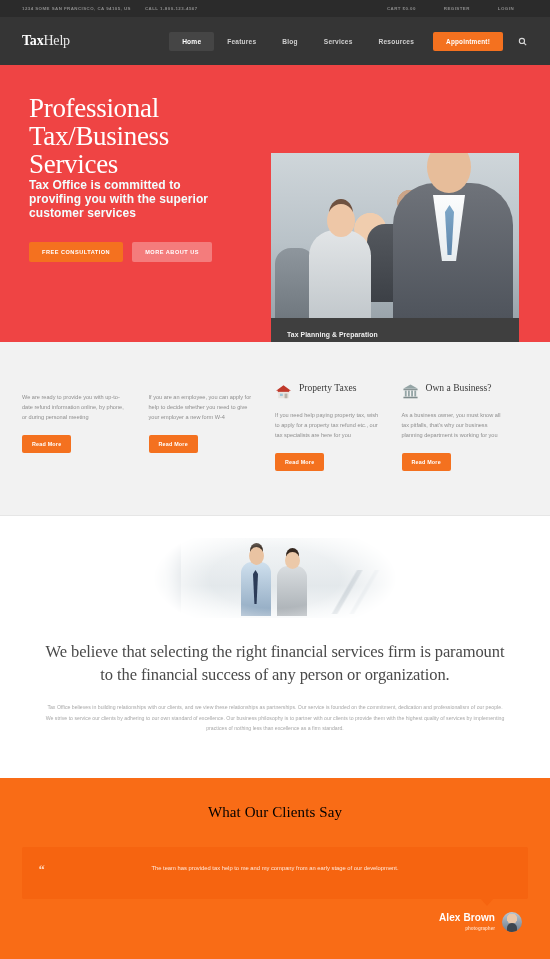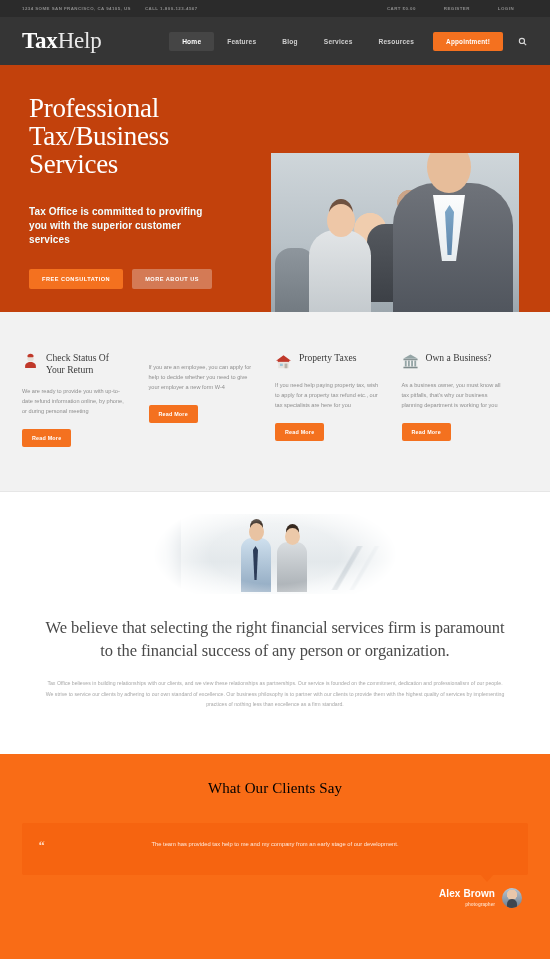--- a/index.html
+++ b/index.html
@@ -24,21 +24,21 @@
     padding:0 14px; color:#8d8d8d; text-decoration:none; display:inline-block;
   }
   .topbar .tb-cart { color:#9b9b9b; }
   .topbar .tb-link { color:#b4b4b4; }
 
   
   .header {
     height:48px; background:#353535; display:flex; align-items:center;
     padding:0 22px; position:relative;
   }
-  .logo { font-size:23px; color:#fff; letter-spacing:-.2px;
+  .logo { font-size:14px; color:#fff; letter-spacing:-.2px;
           font-family:"Liberation Serif", serif; }
   .logo .b { font-weight:bold; }
   .logo .l { font-weight:normal; color:#e9e9e9; }
   .nav { margin-left:auto; display:flex; align-items:center; height:100%; }
   .nav-item {
     font-size:6.6px; color:#cfcfcf; font-weight:bold; letter-spacing:.2px;
     padding:6px 13px; text-decoration:none; display:inline-block;
     border-radius:2px;
   }
   .nav-item.active { background:#454545; color:#fff; }
@@ -51,30 +51,30 @@
     color:#d8d8d8; font-size:8px; margin-left:13px; cursor:pointer;
     display:flex; align-items:center; justify-content:center; width:12px;
   }
   .header-accent {
     position:absolute; left:0; bottom:-4px; width:325px; height:4px;
     background:#53cde2;
   }
 
   
   .hero {
-    height:247px; background:#c2410c; position:relative; overflow:hidden;
+    height:277px; background:#ef4444; position:relative; overflow:hidden;
   }
   .hero-inner { padding:29px 22px 0 29px; width:262px; }
   .hero-title {
     font-family:"Liberation Serif", serif;
     font-size:27px; line-height:28px; color:#fff; font-weight:normal;
     letter-spacing:-.3px;
   }
   .hero-sub {
-    margin-top:27px; font-size:10px; line-height:14px; color:#f2feff;
+    font-size:12px; line-height:14px; color:#f2feff;
     font-weight:bold; letter-spacing:.1px; width:190px;
   }
   .hero-btns { margin-top:22px; display:flex; gap:9px; }
   .btn-primary {
     background:#f4711f; color:#fff; font-size:5.6px; font-weight:bold;
     letter-spacing:.5px; padding:7px 13px; border:0; border-radius:2px;
     cursor:pointer;
   }
   .btn-ghost {
     background:rgba(255,255,255,.3); color:#fff; font-size:5.6px;
@@ -302,30 +302,20 @@
         <div class="hp-man"></div>
         <div class="hp-tie"></div>
       </div>
       <div class="hero-caption">Tax Planning &amp; Preparation</div>
     </div>
   </div>
 
   <div class="services">
 
     <div class="svc">
-      <div class="svc-head">
-        <span class="svc-icon">
-          <svg width="17" height="17" viewBox="0 0 24 24" aria-hidden="true">
-            <circle cx="12" cy="7.5" r="4.6" fill="#e8e0d8"></circle>
-            <path d="M12 12.6c-4.4 0-7.6 2.4-7.6 5.6V21h15.2v-2.8c0-3.2-3.2-5.6-7.6-5.6z" fill="#c0392b"></path>
-            <path d="M7.6 4.4c0-2.1 2-3.4 4.4-3.4s4.4 1.3 4.4 3.4c0 1.1-.6 1.6-1.3 1.6H8.9c-.7 0-1.3-.5-1.3-1.6z" fill="#c0392b"></path>
-          </svg>
-        </span>
-        <h3 class="svc-title">Check Status Of Your Return</h3>
-      </div>
       <p class="svc-text">We are ready to provide you with up-to-date refund information online, by phone, or during personal meeting</p>
       <button class="svc-btn">Read More</button>
     </div>
 
     <div class="svc">
       <p class="svc-text">If you are an employee, you can apply for help to decide whether you need to give your employer a new form W-4</p>
       <button class="svc-btn">Read More</button>
     </div>
 
     <div class="svc">

